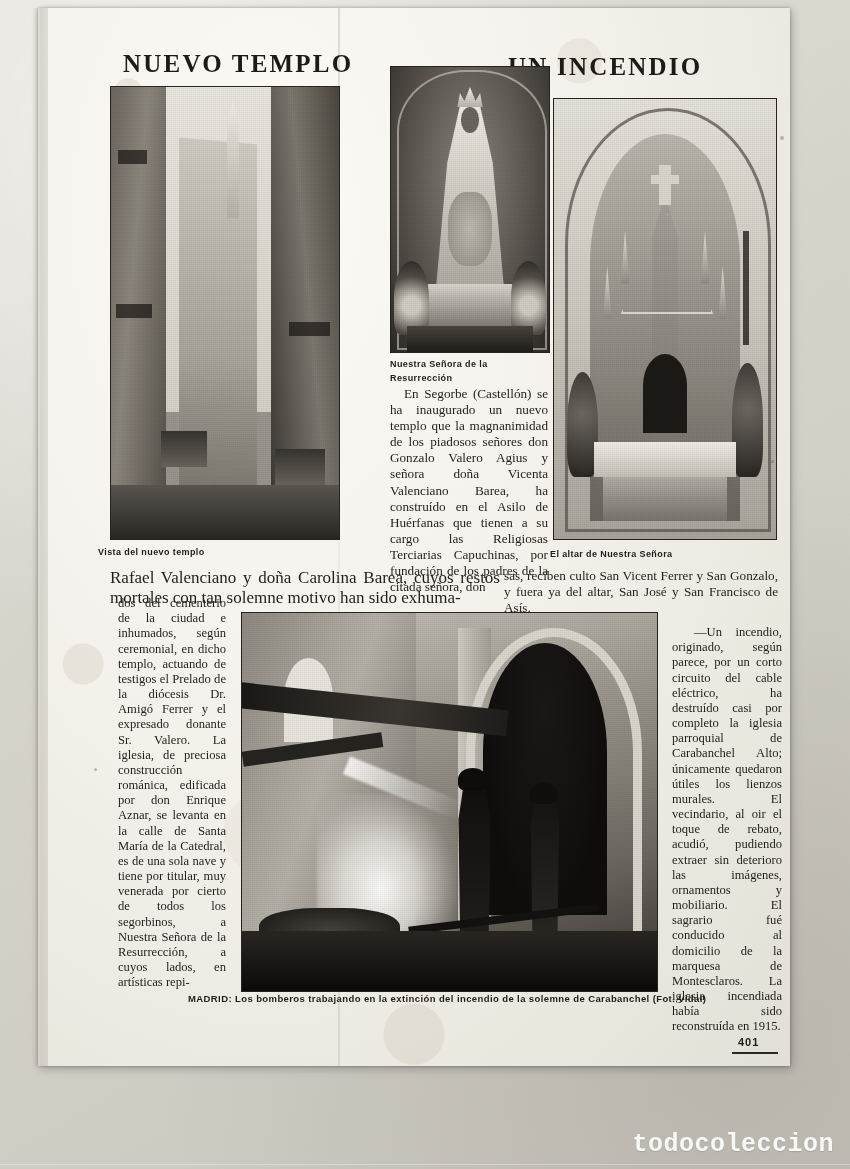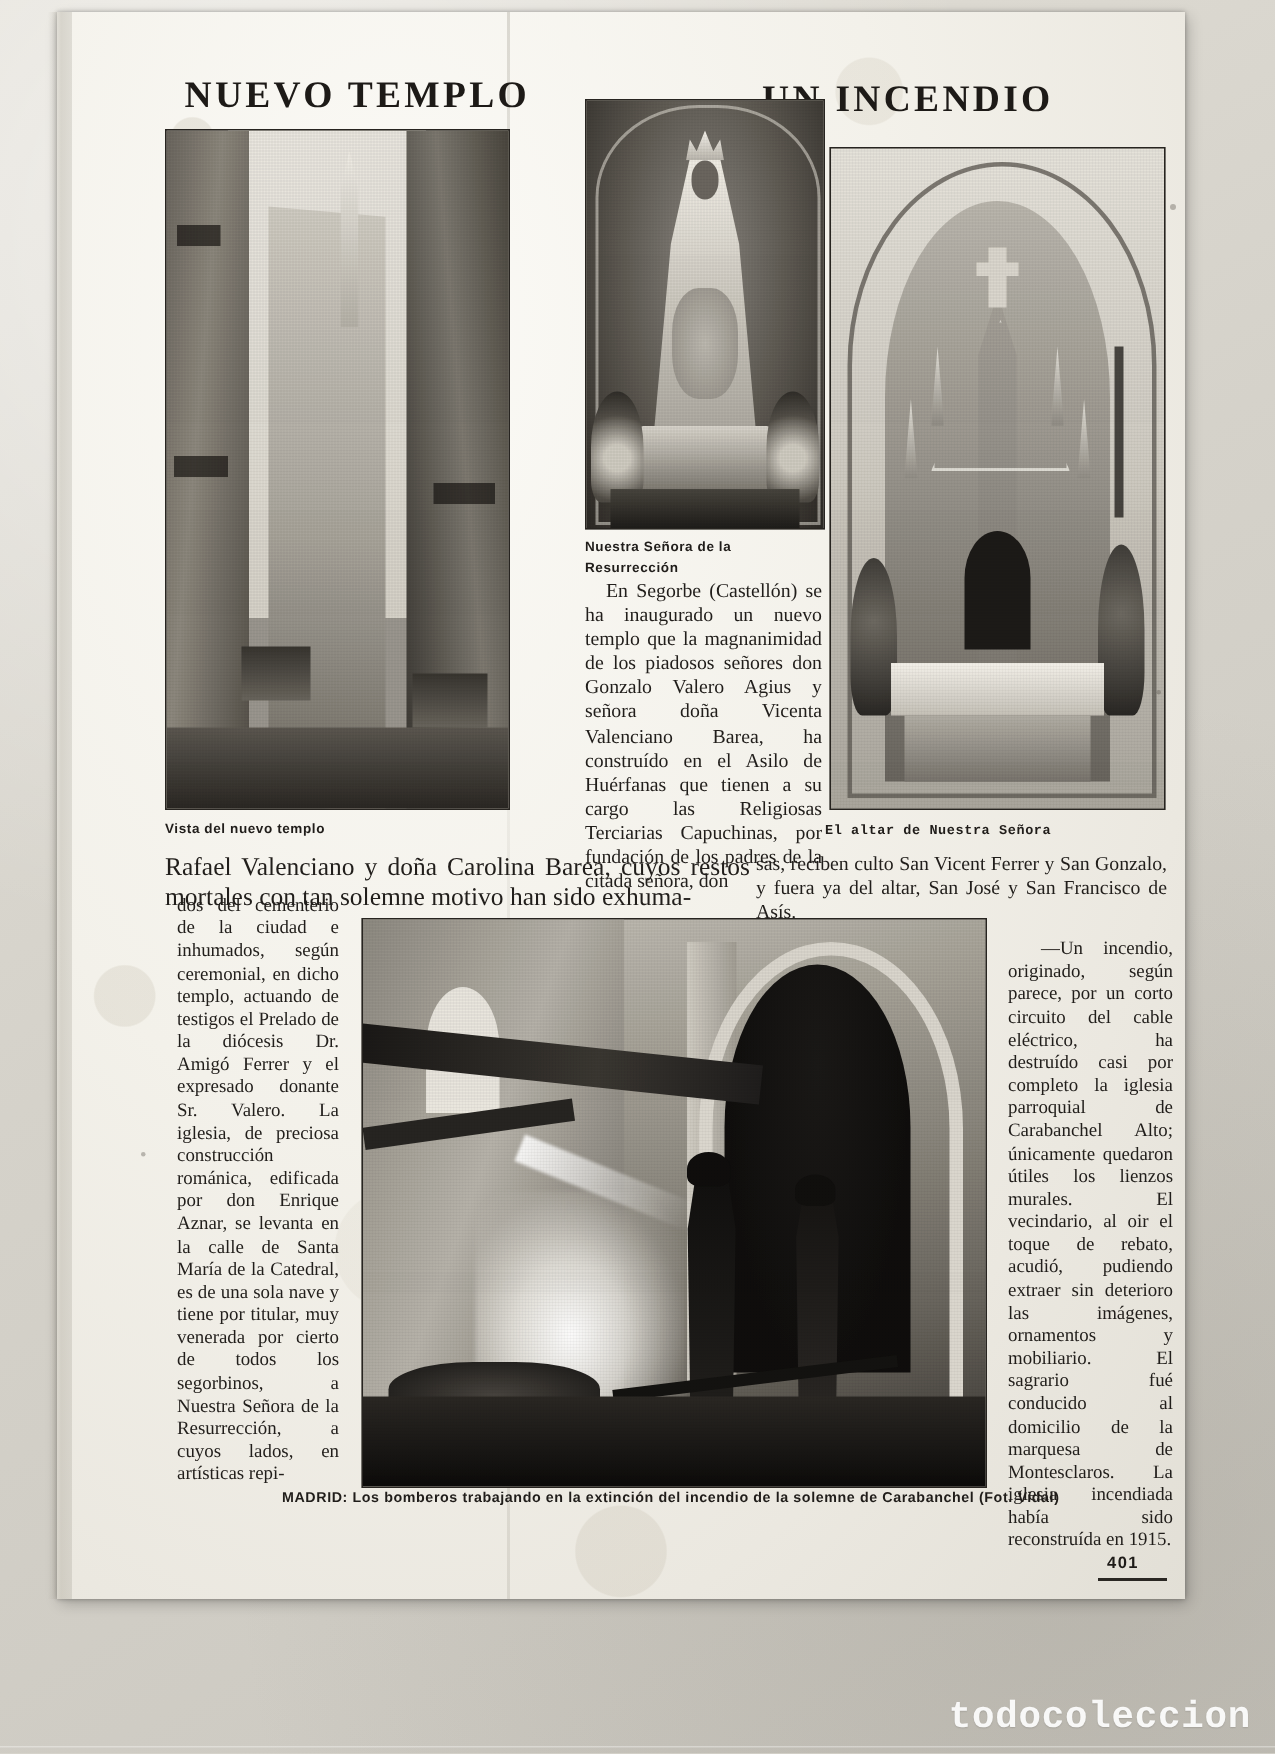--- a/index.html
+++ b/index.html
@@ -320,22 +320,22 @@
   .caption{
     position:absolute;
     font-family:"Liberation Sans", sans-serif;
     font-weight:700;
     font-size:9px;
     letter-spacing:.4px;
     color:#201d1a;
     line-height:1.5;
   }
   #caption-statue{left:352px;top:350px;width:160px;}
-  #caption-street{left:72px;top:538px;width:228px;}
-  #caption-altar{left:512px;top:540px;width:228px;font-family:Liberation Mono, monospace;}
+  #caption-street{left:60px;top:538px;width:228px;}
+  #caption-altar{left:512px;top:540px;width:228px;}
   #caption-fire{left:150px;top:984px;width:520px;font-size:9.5px;}
 
   
   .col{
     position:absolute;
     font-family:"Liberation Serif", serif;
     color:#211e1b;
     text-align:justify;
     hyphens:manual;
   }

